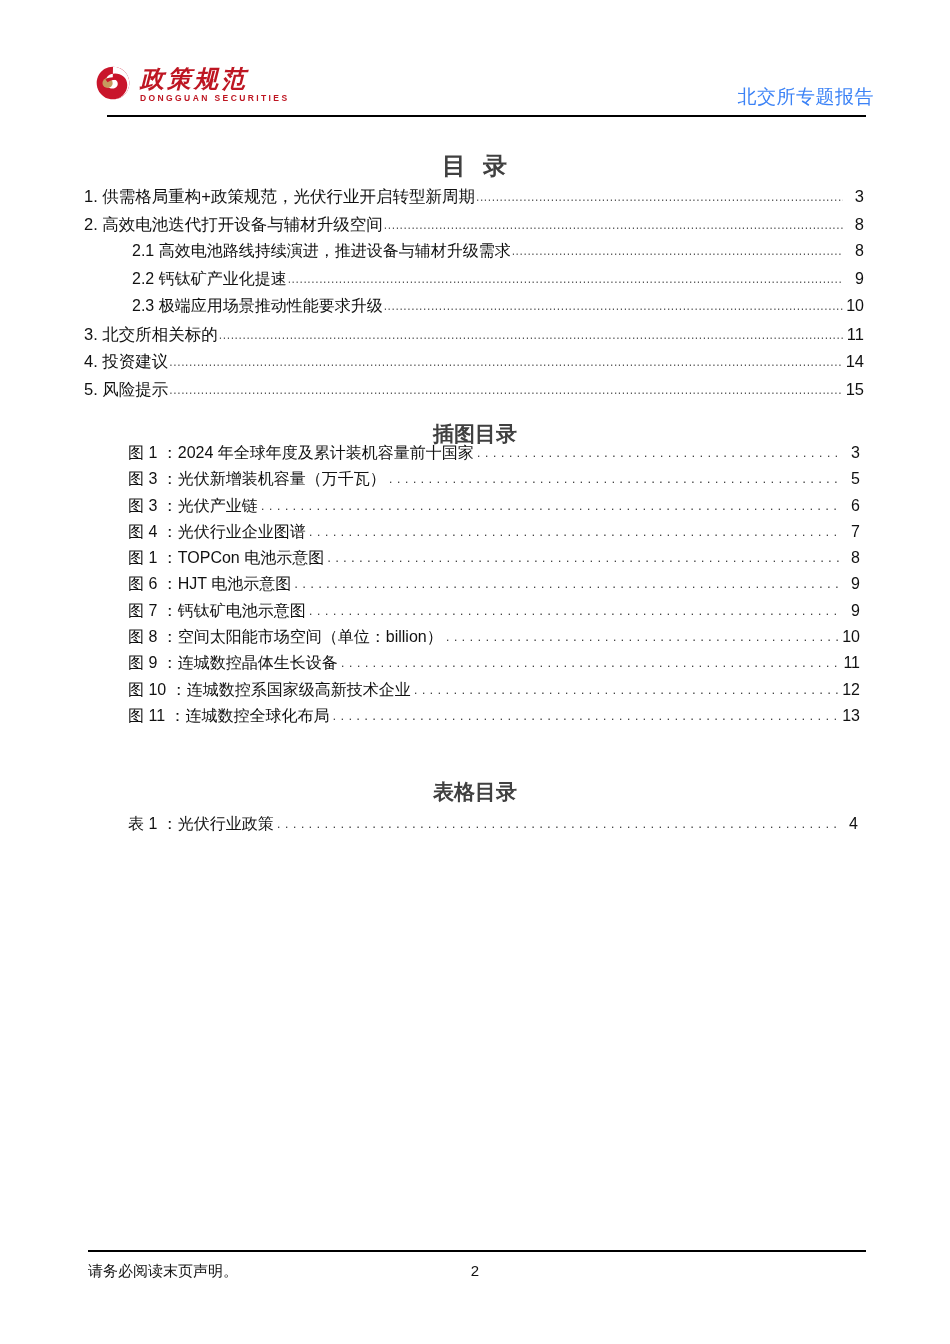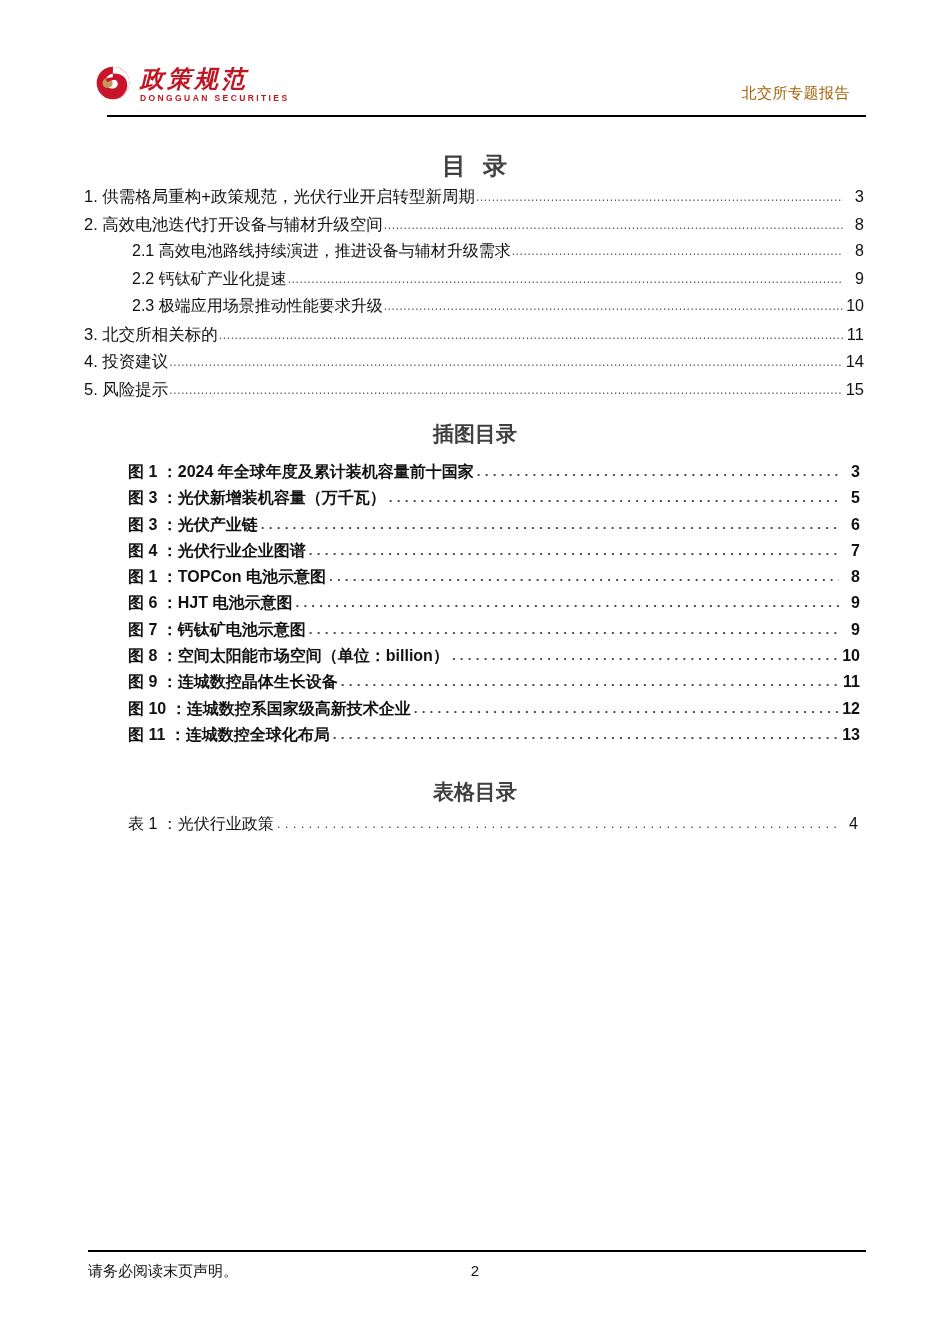--- a/index.html
+++ b/index.html
@@ -28,22 +28,22 @@
     white-space:nowrap;
   }
   #logo-en {
     font-family:"Liberation Sans","DejaVu Sans",sans-serif;
     font-size:8.5px; font-weight:bold;
     color:#be1622; letter-spacing:2.4px; line-height:11px;
     white-space:nowrap; margin-top:-1px;
   }
 
   #header-title {
-    position:absolute; right:100px; top:84px;
-    font-size:15px; color:#a16207; letter-spacing:0.5px;
+    position:absolute; right:76px; top:84px;
+    font-size:19px; color:#3b82f6; letter-spacing:0.5px;
     white-space:nowrap;
   }
   #header-rule {
     position:absolute; left:107px; top:115px;
     width:759px; height:2.4px; background:#000;
   }
 
   
   #content { position:absolute; left:0; top:0; width:950px; }
 
@@ -84,21 +84,21 @@
     margin:0 1px;
     font-size:12px;
     color:#555;
     letter-spacing:0.6px;
     position:relative;
     top:-1px;
   }
   .toc-page { flex:0 0 auto; text-align:right; min-width:20px; }
 
   
-  #figs-list { position:absolute; left:128px; top:462px; width:732px;font-weight:bold; }
+  #figs-list { position:absolute; left:128px; top:443px; width:732px; }
   #tables-list { position:absolute; left:128px; top:814px; width:730px; }
   .idx-row {
     display:flex; align-items:baseline;
     height:26.3px;
     font-size:16px;
     color:#111;
     white-space:nowrap;
   }
   .idx-label { flex:0 0 auto; }
   .idx-dots {

